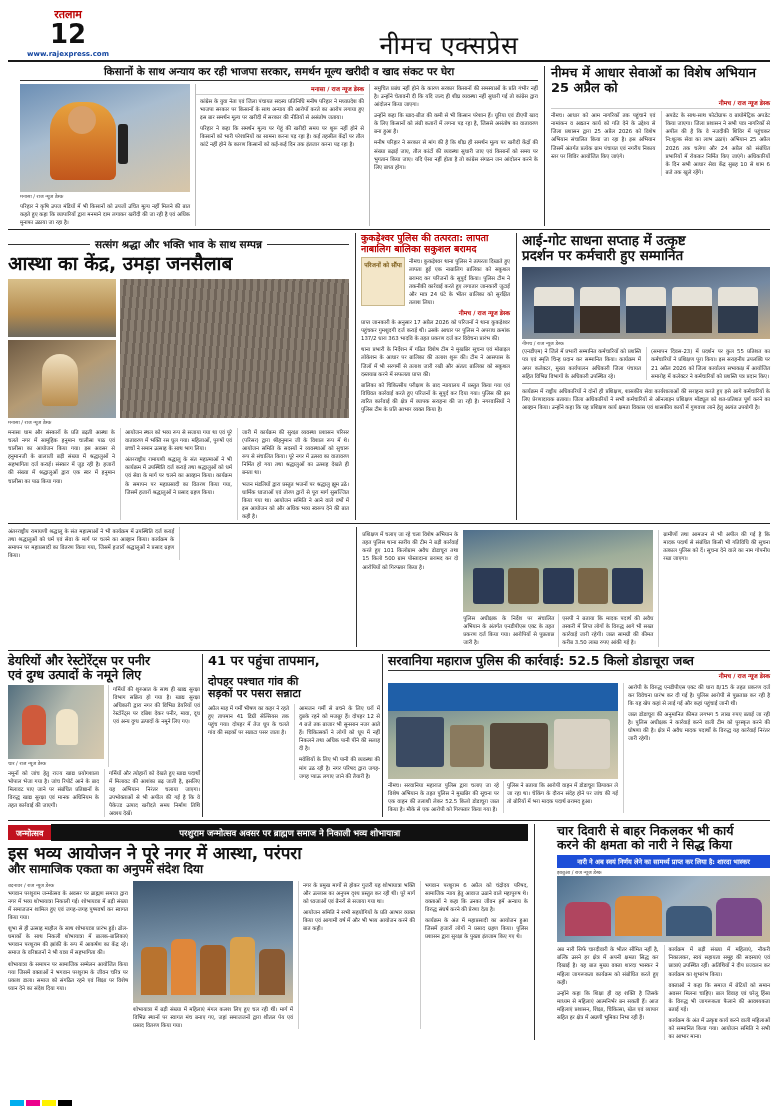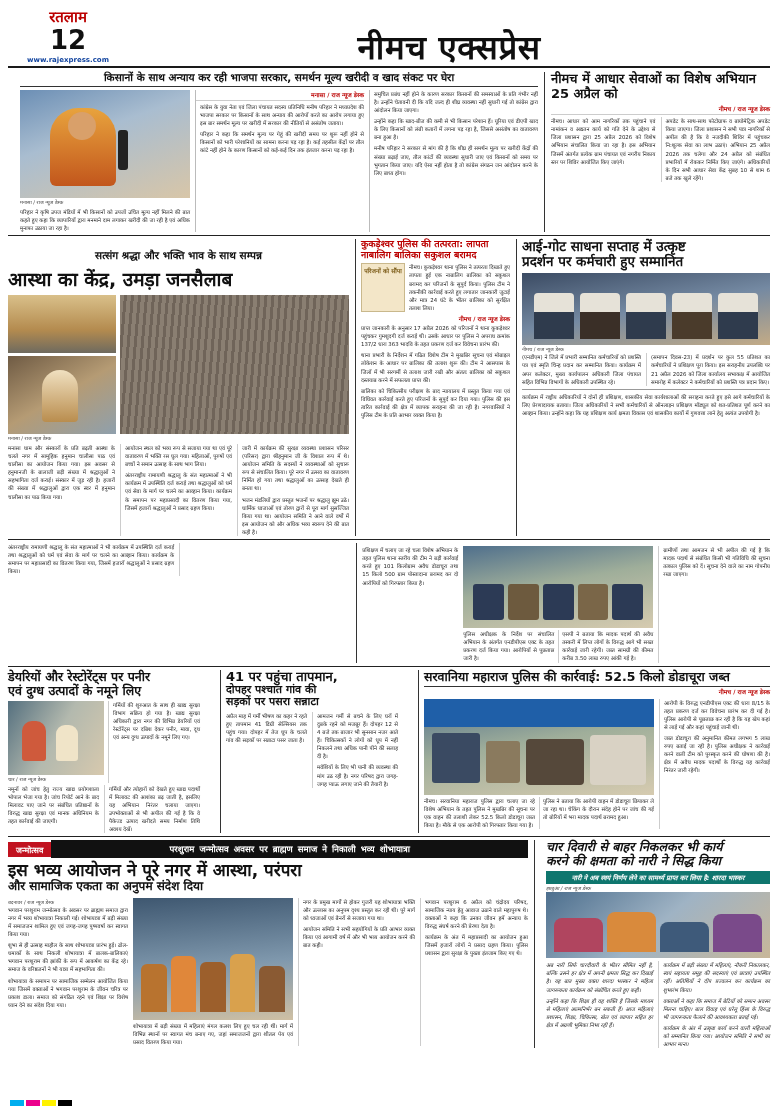--- a/index.html
+++ b/index.html
@@ -1,25 +1,25 @@
 <!DOCTYPE html>
 <html><head>
 <meta charset="utf-8">
 <style>
   html,body{margin:0;padding:0;background:#ffffff;}
   body{width:778px;height:1108px;font-family:"DejaVu Sans","Liberation Sans",sans-serif;color:#111;}
   .page{width:778px;height:1108px;position:relative;box-sizing:border-box;padding:6px 8px 6px 8px;background:#fff;}
   
   .masthead{display:flex;align-items:flex-end;justify-content:space-between;border-bottom:2px solid #1a1a1a;padding-bottom:2px;}
   .mh-left{width:120px;text-align:center;}
-  .mh-city{font-size:15px;color:#b00;font-weight:bold;font-family:Liberation Mono, monospace;}
+  .mh-city{font-size:11px;color:#b00;font-weight:bold;font-family:Liberation Mono, monospace;}
   .mh-page{font-size:26px;font-weight:bold;line-height:1;color:#111;}
   .mh-url{font-size:7px;color:#1446a0;margin-top:3px;font-weight:bold;}
   .mh-center{flex:1;text-align:center;}
-  .mh-title{font-size:33px;font-weight:bold;letter-spacing:0.5px;line-height:1;color:#0f0f0f;}
+  .mh-title{font-size:25px;font-weight:normal;letter-spacing:0.5px;line-height:1;color:#0f0f0f;}
   .mh-right{width:175px;text-align:right;}
   .mh-brand{font-size:17px;font-weight:bold;color:#c1121f;line-height:1;}
   .mh-date{font-size:6.5px;color:#fff;background:#c1121f;display:inline-block;padding:1px 5px;margin-top:3px;}
   
   .rule{border-top:1px solid #222;margin:3px 0;}
   .thin{border-top:1px solid #999;}
   .hl{font-weight:bold;line-height:1.12;color:#111;}
   .byline{font-size:6px;color:#b00;text-align:right;font-weight:bold;padding:1px 0;border-bottom:1px solid #ccc;margin-bottom:2px;}
   .body{font-size:5.4px;line-height:1.5;text-align:justify;color:#222;}
   .photo{background:#7b8aa0;position:relative;overflow:hidden;}
@@ -28,21 +28,21 @@
   .ph-a{background:linear-gradient(160deg,#6c8fb5 0%,#a9bdd0 40%,#d8c6a8 100%);}
   .ph-c{background:linear-gradient(140deg,#4d6f8e 0%,#9fb3c4 50%,#c8b79a 100%);}
   .ph-d{background:linear-gradient(175deg,#3e5770 0%,#7f98ad 55%,#cfc0a4 100%);}
   .ph-e{background:linear-gradient(120deg,#55707f 0%,#b3b9ae 50%,#d7c9ae 100%);}
   .ph-f{background:linear-gradient(150deg,#6f5b44 0%,#b59b74 50%,#8fa0ad 100%);}
   .ph-crowd{background:repeating-linear-gradient(95deg,#8a7f72 0 4px,#6f6459 4px 7px),linear-gradient(180deg,#b9ad9d,#6d6458);}
   .ph-temple{background:linear-gradient(180deg,#d9c08a 0%,#b48b4f 60%,#6e6a5f 100%);}
   .ph-police{background:linear-gradient(170deg,#4f6f8c 0%,#9fae9a 45%,#d6cbb0 100%);}
   .ph-stage{background:linear-gradient(170deg,#3b4b63 0%,#7489a2 50%,#c3ab86 100%);}
   
-  .secbar{display:flex;align-items:center;gap:5px;margin:4px 0 2px 0;flex-direction:column;}
+  .secbar{display:flex;align-items:center;gap:5px;margin:4px 0 2px 0;}
   .secbar .line{flex:1;height:1px;background:#333;}
   .secbar .txt{font-size:10.5px;font-weight:bold;color:#111;white-space:nowrap;}
   .redtag{background:#c1121f;color:#fff;font-size:8px;font-weight:bold;padding:2px 8px;display:inline-block;}
   .vsep{border-left:1px solid #bbb;}
   .crop-marks{position:absolute;bottom:0;left:0;width:100%;height:8px;display:flex;gap:2px;justify-content:flex-start;padding-left:10px;}
   .crop-marks i{display:block;width:14px;height:6px;}
   .stripC{background:#00aeef;}.stripM{background:#ec008c;}.stripY{background:#fff200;}.stripK{background:#000;}
 </style>
 </head>
 <body>
@@ -193,21 +193,21 @@
             <div class="body" style="flex:1;border-left:1px solid #ccc;padding-left:3px;">एसपी ने बताया कि मादक पदार्थ की अवैध तस्करी में लिप्त लोगों के विरुद्ध आगे भी सख्त कार्रवाई जारी रहेगी। जब्त सामग्री की कीमत करीब 3.50 लाख रुपए आंकी गई है।</div>
           </div>
         </div>
         <div class="body" style="flex:1;border-left:1px solid #ccc;padding-left:4px;">ग्रामीणों तथा आमजन से भी अपील की गई है कि मादक पदार्थ से संबंधित किसी भी गतिविधि की सूचना तत्काल पुलिस को दें। सूचना देने वाले का नाम गोपनीय रखा जाएगा।</div>
       </div>
     </div>
   </div>
 
   <div class="rule"></div>
 
-  <div style="display:flex;gap:20px;">
+  <div style="display:flex;gap:2px;">
     <div style="width:192px;">
       <div class="hl" style="font-size:12.5px;">डेयरियों और रेस्टोरेंट्स पर पनीर</div>
       <div class="hl" style="font-size:12.5px;">एवं दुग्ध उत्पादों के नमूने लिए</div>
       <div style="display:flex;gap:4px;margin-top:3px;">
         <div style="width:96px;">
           <div class="photo ph-e" style="height:74px;">
             <div style="position:absolute;left:14px;top:20px;width:24px;height:40px;background:#cf5a3c;border-radius:10px 10px 3px 3px;"></div>
             <div style="position:absolute;left:48px;top:24px;width:22px;height:36px;background:#f0e4c8;border-radius:9px 9px 3px 3px;"></div>
           </div>
           <div class="cap">चार / राज न्यूज डेस्क</div>
@@ -215,21 +215,21 @@
         <div class="body" style="flex:1;border-left:1px solid #ccc;padding-left:4px;">गर्मियों की शुरुआत के साथ ही खाद्य सुरक्षा विभाग सक्रिय हो गया है। खाद्य सुरक्षा अधिकारी द्वारा नगर की विभिन्न डेयरियों एवं रेस्टोरेंट्स पर दबिश देकर पनीर, मावा, दूध एवं अन्य दुग्ध उत्पादों के नमूने लिए गए।</div>
       </div>
       <div style="display:flex;gap:5px;margin-top:2px;">
         <div class="body" style="flex:1;">नमूनों को जांच हेतु राज्य खाद्य प्रयोगशाला भोपाल भेजा गया है। जांच रिपोर्ट आने के बाद मिलावट पाए जाने पर संबंधित प्रतिष्ठानों के विरुद्ध खाद्य सुरक्षा एवं मानक अधिनियम के तहत कार्रवाई की जाएगी।</div>
         <div class="body" style="flex:1;border-left:1px solid #ccc;padding-left:4px;">गर्मियों और त्योहारों को देखते हुए खाद्य पदार्थों में मिलावट की आशंका बढ़ जाती है, इसलिए यह अभियान निरंतर चलाया जाएगा। उपभोक्ताओं से भी अपील की गई है कि वे पैकेज्ड उत्पाद खरीदते समय निर्माण तिथि अवश्य देखें।</div>
       </div>
     </div>
 
     <div style="width:172px;border-left:1px solid #333;padding-left:5px;">
       <div class="hl" style="font-size:13px;">41 पर पहुंचा तापमान,</div>
-      <div class="hl" style="font-size:11px;">दोपहर पश्चात गांव की</div>
+      <div class="hl" style="font-size:11px;margin-top:8px;">दोपहर पश्चात गांव की</div>
       <div class="hl" style="font-size:11px;">सड़कों पर पसरा सन्नाटा</div>
       <div style="display:flex;gap:5px;margin-top:3px;">
         <div class="body" style="flex:1;">अप्रैल माह में गर्मी भीषण का कहर ने रहते हुए तापमान 41 डिग्री सेल्सियस तक पहुंच गया। दोपहर में तेज धूप के चलते गांव की सड़कों पर सन्नाटा पसर जाता है।</div>
         <div style="flex:1;border-left:1px solid #ccc;padding-left:4px;">
           <div class="body">आमजन गर्मी से बचने के लिए घरों में दुबके रहने को मजबूर हैं। दोपहर 12 से 4 बजे तक बाजार भी सुनसान नजर आते हैं। चिकित्सकों ने लोगों को धूप में नहीं निकलने तथा अधिक पानी पीने की सलाह दी है।</div>
           <div class="body" style="margin-top:3px;">मवेशियों के लिए भी पानी की व्यवस्था की मांग उठ रही है। नगर परिषद द्वारा जगह-जगह प्याऊ लगाए जाने की तैयारी है।</div>
         </div>
       </div>
     </div>
 
@@ -255,21 +255,21 @@
           <div class="body" style="margin-top:3px;">जब्त डोडाचूरा की अनुमानित कीमत लगभग 5 लाख रुपए बताई जा रही है। पुलिस अधीक्षक ने कार्रवाई करने वाली टीम को पुरस्कृत करने की घोषणा की है। क्षेत्र में अवैध मादक पदार्थों के विरुद्ध यह कार्रवाई निरंतर जारी रहेगी।</div>
         </div>
       </div>
     </div>
   </div>
 
   <div class="rule"></div>
 
   <div style="display:flex;gap:6px;align-items:stretch;">
     <div style="width:520px;">
-      <div style="display:flex;align-items:center;font-family:Liberation Mono, monospace;">
+      <div style="display:flex;align-items:center;">
         <span class="redtag">जन्मोत्सव</span>
         <span style="flex:1;background:#111;color:#fff;font-size:8.5px;font-weight:bold;padding:3px 6px;text-align:center;">परशुराम जन्मोत्सव अवसर पर ब्राह्मण समाज ने निकाली भव्य शोभायात्रा</span>
       </div>
       <div class="hl" style="font-size:17px;margin-top:3px;">इस भव्य आयोजन ने पूरे नगर में आस्था, परंपरा</div>
       <div class="hl" style="font-size:12px;">और सामाजिक एकता का अनुपम संदेश दिया</div>
       <div style="display:flex;gap:5px;margin-top:4px;">
         <div style="width:120px;">
           <div class="cap">बदनावर / राज न्यूज डेस्क</div>
           <div class="body">भगवान परशुराम जन्मोत्सव के अवसर पर ब्राह्मण समाज द्वारा नगर में भव्य शोभायात्रा निकाली गई। शोभायात्रा में बड़ी संख्या में समाजजन शामिल हुए एवं जगह-जगह पुष्पवर्षा कर स्वागत किया गया।</div>
           <div class="body" style="margin-top:3px;">शुभा से ही उत्साह माहौल के साथ शोभायात्रा प्रारंभ हुई। ढोल-धमाकों के साथ निकली शोभायात्रा में बालक-बालिकाएं भगवान परशुराम की झांकी के रूप में आकर्षण का केंद्र रहे। समाज के वरिष्ठजनों ने भी यात्रा में सहभागिता की।</div>
@@ -291,24 +291,24 @@
           <div class="body">नगर के प्रमुख मार्गों से होकर गुजरी यह शोभायात्रा भक्ति और उल्लास का अनुपम दृश्य प्रस्तुत कर रही थी। पूरे मार्ग को ध्वजाओं एवं बैनरों से सजाया गया था।</div>
           <div class="body" style="margin-top:3px;">आयोजन समिति ने सभी सहयोगियों के प्रति आभार व्यक्त किया एवं आगामी वर्ष में और भी भव्य आयोजन करने की बात कही।</div>
         </div>
         <div style="flex:1;border-left:1px solid #ccc;padding-left:4px;">
           <div class="body">भगवान परशुराम 6 अप्रैल को चंद्रोदय परिषद, सामाजिक न्याय हेतु आवाज उठाने वाले महापुरुष थे। वक्ताओं ने कहा कि उनका जीवन हमें अन्याय के विरुद्ध संघर्ष करने की प्रेरणा देता है।</div>
           <div class="body" style="margin-top:3px;">कार्यक्रम के अंत में महाप्रसादी का आयोजन हुआ जिसमें हजारों लोगों ने प्रसाद ग्रहण किया। पुलिस प्रशासन द्वारा सुरक्षा के पुख्ता इंतजाम किए गए थे।</div>
         </div>
       </div>
     </div>
 
-    <div style="flex:1;border-left:1px solid #333;padding-left:11px;font-style:italic;">
+    <div style="flex:1;border-left:1px solid #333;padding-left:22px;">
       <div class="hl" style="font-size:12.5px;">चार दिवारी से बाहर निकलकर भी कार्य</div>
       <div class="hl" style="font-size:12.5px;">करने की क्षमता को नारी ने सिद्ध किया</div>
-      <div style="background:#0f766e;color:#fff;font-size:6.5px;font-weight:bold;padding:2px 4px;margin-top:3px;text-align:center;">नारी ने अब स्वयं निर्णय लेने का सामर्थ्य प्राप्त कर लिया है: शारदा भास्कर</div>
+      <div style="background:#1d4ed8;color:#fff;font-size:6.5px;font-weight:bold;padding:2px 4px;margin-top:3px;text-align:center;">नारी ने अब स्वयं निर्णय लेने का सामर्थ्य प्राप्त कर लिया है: शारदा भास्कर</div>
       <div class="cap">झाबुआ / राज न्यूज डेस्क</div>
       <div class="photo ph-c" style="height:66px;">
         <div style="position:absolute;bottom:6px;left:8px;right:8px;height:42px;display:flex;gap:4px;align-items:flex-end;">
           <div style="flex:1;height:34px;background:#b0455f;border-radius:8px 8px 0 0;"></div>
           <div style="flex:1;height:40px;background:#d98a3c;border-radius:8px 8px 0 0;"></div>
           <div style="flex:1;height:30px;background:#3e5a7a;border-radius:8px 8px 0 0;"></div>
           <div style="flex:1;height:38px;background:#7a4a8a;border-radius:8px 8px 0 0;"></div>
         </div>
       </div>
       <div style="display:flex;gap:5px;margin-top:3px;">

